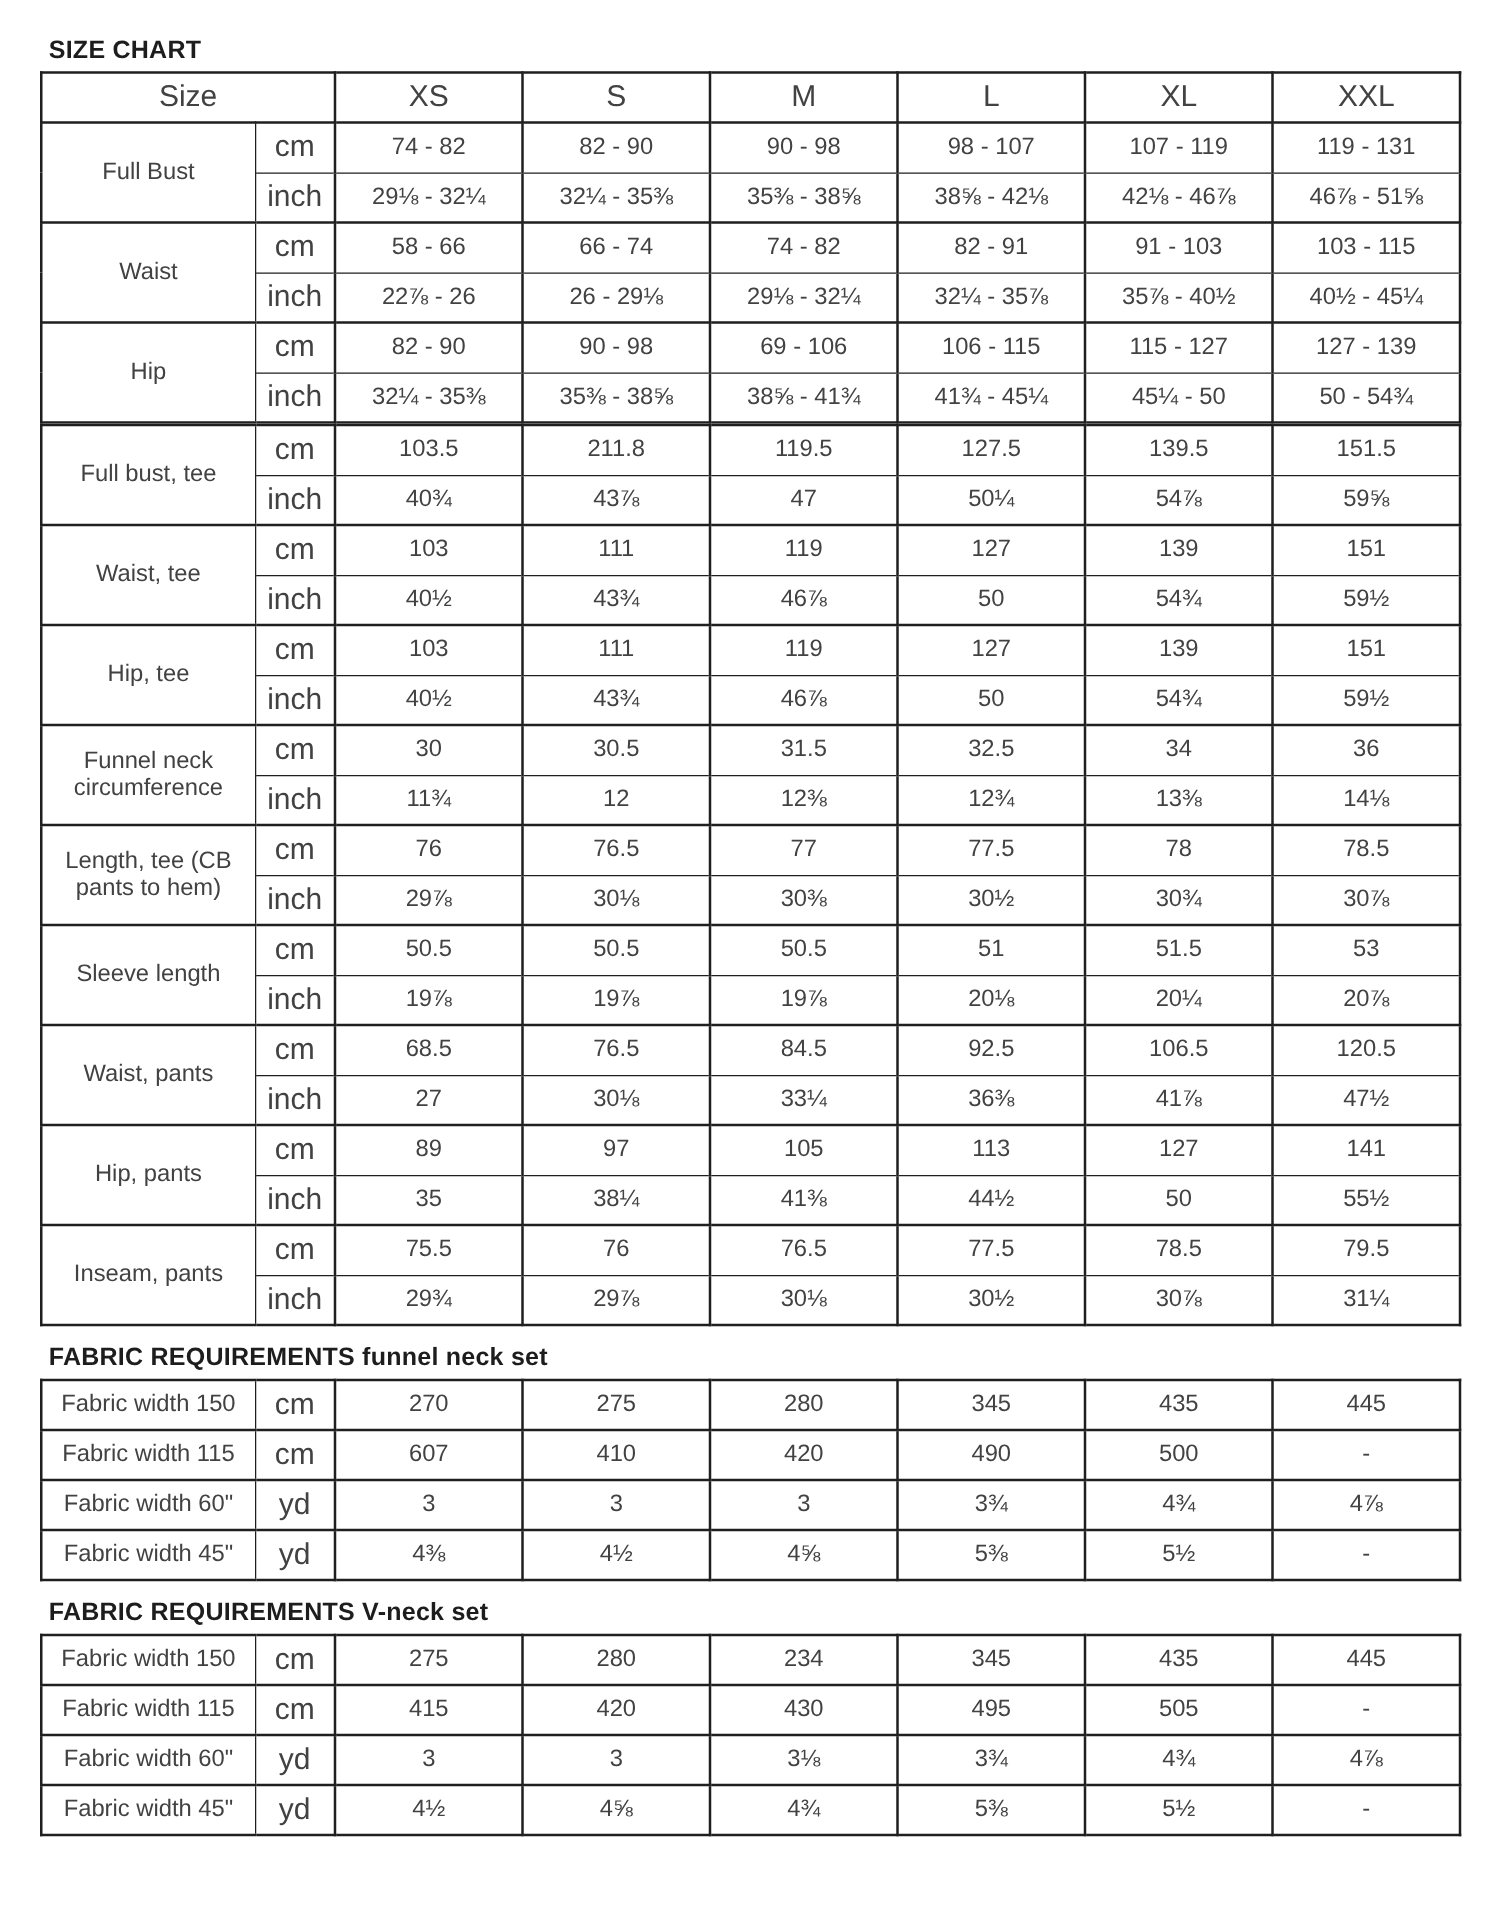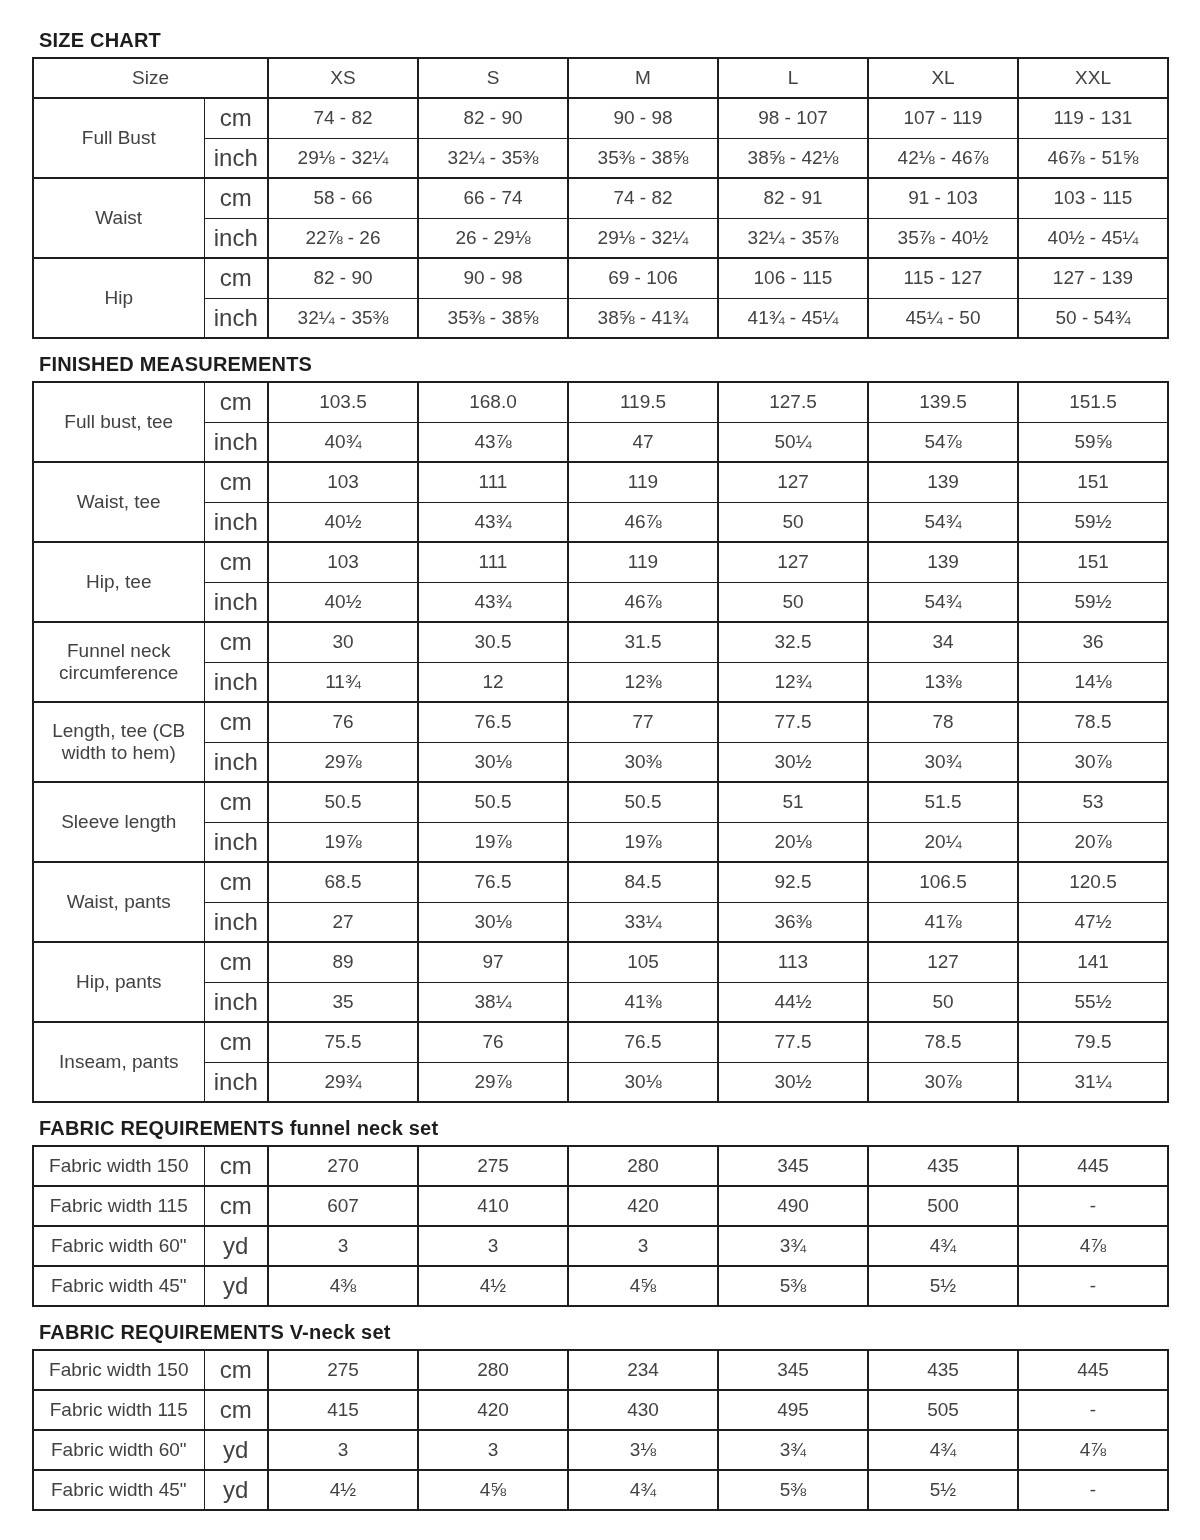--- a/index.html
+++ b/index.html
@@ -22,21 +22,21 @@
   td{
     border:2px solid #1f1f1f;
     text-align:center;vertical-align:middle;
     font-size:19px;color:#424242;font-weight:400;
     padding:0 3px;line-height:1.15;
   }
   td.label-cell{border-right-width:1px;}
   td.unit-cell{border-left-width:1px;font-size:24px;}
   td.bb-thin{border-bottom-width:1px;}
   td.bt-thin{border-top-width:1px;}
-  td.size-hdr,td.col-hdr{font-size:19px;}
+  td.size-hdr,td.col-hdr{font-size:24px;}
 </style>
 </head>
 <body>
 
 <div class="page">
 
   <section>
     <h2>SIZE CHART</h2>
     <table id="t-size">
         <colgroup>
@@ -114,38 +114,37 @@
             <td class="val bt-thin">38⅝ - 41¾</td>
             <td class="val bt-thin">41¾ - 45¼</td>
             <td class="val bt-thin">45¼ - 50</td>
             <td class="val bt-thin">50 - 54¾</td>
           </tr>
         </tbody>
       </table>
   </section>
 
   <section>
-    <h2>FINISHED MEASUREMENTS</h2>
     <table id="t-fin">
         <colgroup>
           <col style="width: 171px;">
           <col style="width: 64px;">
           <col style="width: 150px;">
           <col style="width: 150px;">
           <col style="width: 150px;">
           <col style="width: 150px;">
           <col style="width: 150px;">
           <col style="width: 150px;">
         </colgroup>
         <tbody>
           <tr>
             <td class="label-cell" rowspan="2">Full bust, tee</td>
             <td class="unit-cell bb-thin">cm</td>
             <td class="val bb-thin">103.5</td>
-            <td class="val bb-thin">168.0</td>
+            <td class="val bb-thin">211.8</td>
             <td class="val bb-thin">119.5</td>
             <td class="val bb-thin">127.5</td>
             <td class="val bb-thin">139.5</td>
             <td class="val bb-thin">151.5</td>
           </tr>
           <tr>
             <td class="unit-cell bt-thin">inch</td>
             <td class="val bt-thin">40¾</td>
             <td class="val bt-thin">43⅞</td>
             <td class="val bt-thin">47</td>
@@ -204,21 +203,21 @@
           <tr>
             <td class="unit-cell bt-thin">inch</td>
             <td class="val bt-thin">11¾</td>
             <td class="val bt-thin">12</td>
             <td class="val bt-thin">12⅜</td>
             <td class="val bt-thin">12¾</td>
             <td class="val bt-thin">13⅜</td>
             <td class="val bt-thin">14⅛</td>
           </tr>
           <tr>
-            <td class="label-cell" rowspan="2">Length, tee (CB width to hem)</td>
+            <td class="label-cell" rowspan="2">Length, tee (CB pants to hem)</td>
             <td class="unit-cell bb-thin">cm</td>
             <td class="val bb-thin">76</td>
             <td class="val bb-thin">76.5</td>
             <td class="val bb-thin">77</td>
             <td class="val bb-thin">77.5</td>
             <td class="val bb-thin">78</td>
             <td class="val bb-thin">78.5</td>
           </tr>
           <tr>
             <td class="unit-cell bt-thin">inch</td>

